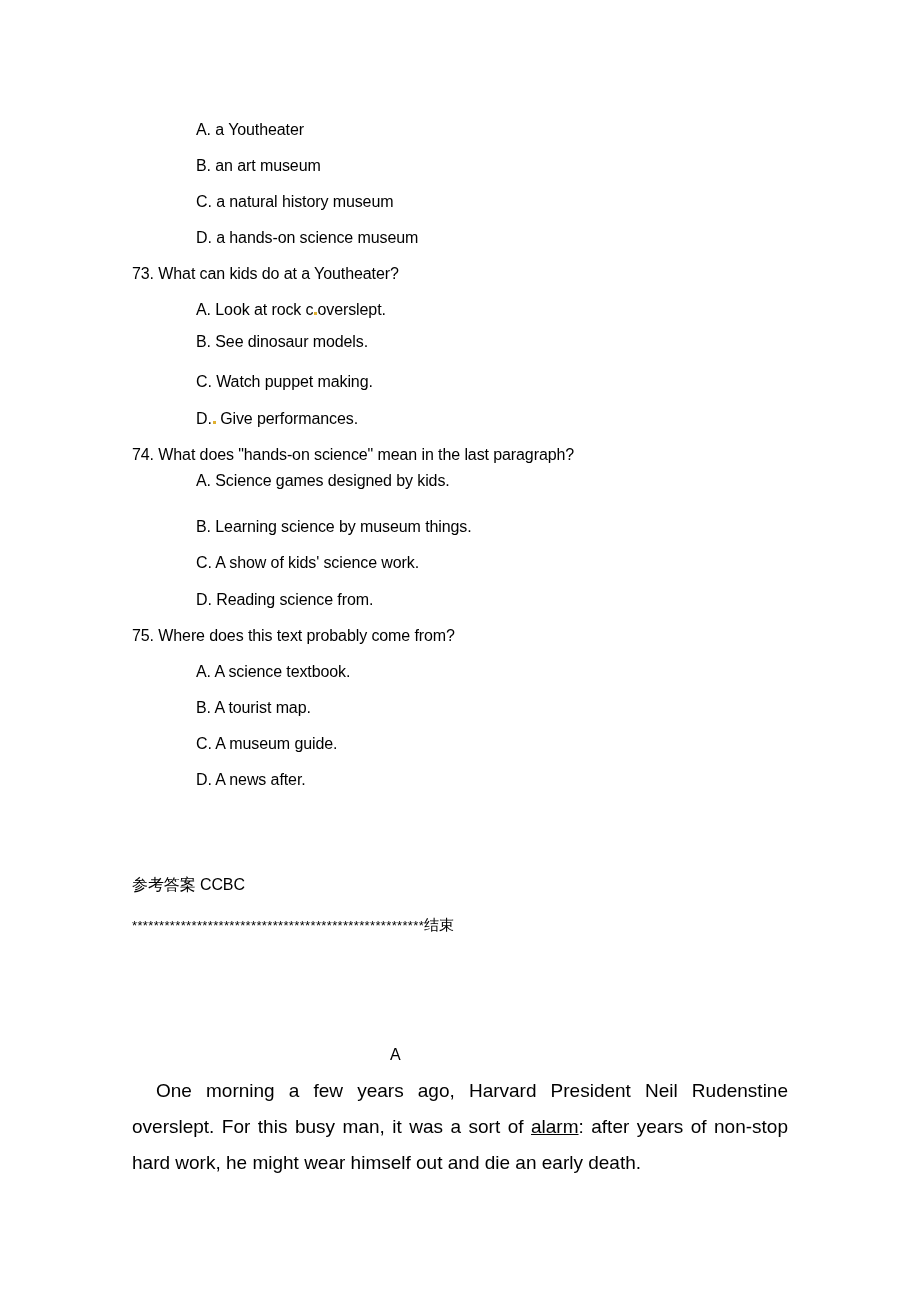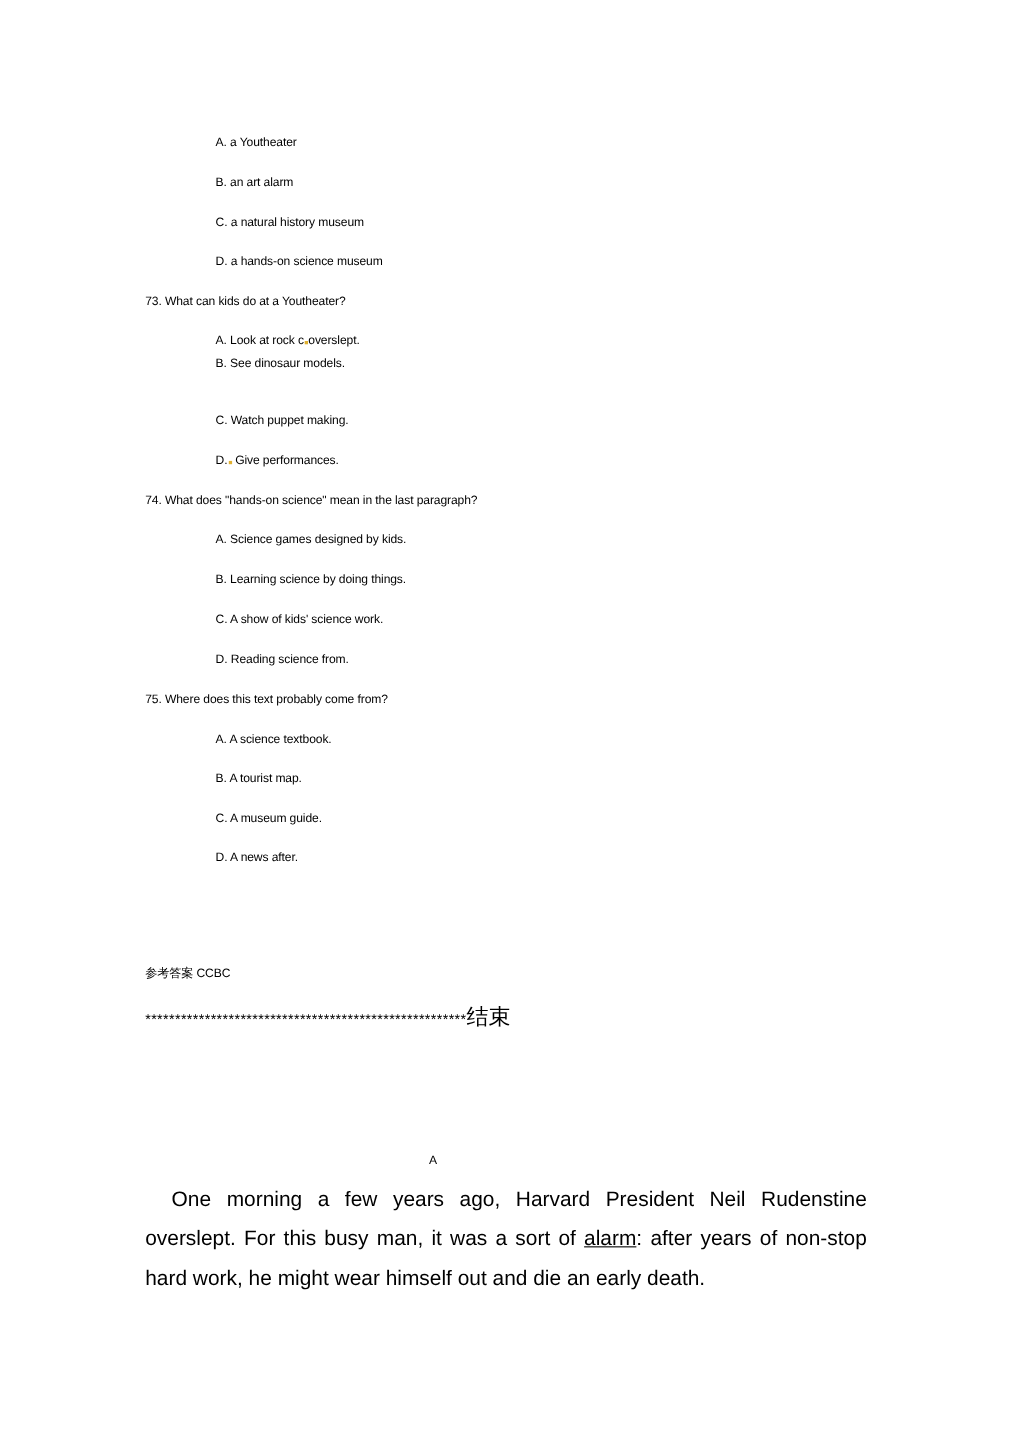--- a/index.html
+++ b/index.html
@@ -1,74 +1,74 @@
 <!DOCTYPE html>
 <html><head>
 <meta charset="utf-8">
 <style>
   html, body { margin: 0; padding: 0; background: #ffffff; }
   body { width: 920px; height: 1302px; position: relative; overflow: hidden;
          font-family: "Liberation Sans", sans-serif; color: #000; }
-  .line { position: absolute; font-size: 11px; line-height: 18px; white-space: nowrap; letter-spacing: -0.1px; }
+  .line { position: absolute; font-size: 16px; line-height: 18px; white-space: nowrap; letter-spacing: -0.1px; }
   .q { left: 132px; }
   .opt { left: 196px; }
   .mark { display: inline-block; width: 3px; height: 3px; background: #e0b030; vertical-align: baseline; margin: 0 0 0 1px; }
   .answer { left: 132px; }
   .stars { left: 132px; letter-spacing: 0.35px; font-size: 13px; }
-  .stars .end { letter-spacing: 0; font-size: 20px; }
+  .stars .end { letter-spacing: 0; font-size: 15px; }
   .section { left: 390px; }
   .para { position: absolute; left: 132px; width: 656px; font-size: 19px; line-height: 36px; text-align: justify; text-indent: 24px; }
   .para .u { text-decoration: underline; }
 </style>
 </head>
 <body>
 
 <div class="line opt" style="top:121px">
   <span>A.</span>
   <span>a Youtheater</span>
 </div>
 <div class="line opt" style="top:157px">
   <span>B.</span>
-  <span>an art alarm</span>
+  <span>an art museum</span>
 </div>
 <div class="line opt" style="top:193px">
   <span>C.</span>
   <span>a natural history museum</span>
 </div>
 <div class="line opt" style="top:229px">
   <span>D.</span>
   <span>a hands-on science museum</span>
 </div>
 
 <div class="line q" style="top:265px">73. What can kids do at a Youtheater?</div>
 <div class="line opt" style="top:301px">
   <span>A.</span>
   <span>Look at rock c</span><span class="mark"></span><span>overslept.</span>
 </div>
-<div class="line opt" style="top:322px">
+<div class="line opt" style="top:333px">
   <span>B.</span>
   <span>See dinosaur models.</span>
 </div>
 <div class="line opt" style="top:373px">
   <span>C.</span>
   <span>Watch puppet making.</span>
 </div>
 <div class="line opt" style="top:410px">
   <span>D.</span><span class="mark"></span>
   <span> Give performances.</span>
 </div>
 
 <div class="line q" style="top:446px">74. What does "hands-on science" mean in the last paragraph?</div>
-<div class="line opt" style="top:482px">
+<div class="line opt" style="top:472px">
   <span>A.</span>
   <span>Science games designed by kids.</span>
 </div>
 <div class="line opt" style="top:518px">
   <span>B.</span>
-  <span>Learning science by doing things.</span>
+  <span>Learning science by museum things.</span>
 </div>
 <div class="line opt" style="top:554px">
   <span>C.</span>
   <span>A show of kids' science work.</span>
 </div>
 <div class="line opt" style="top:591px">
   <span>D.</span>
   <span>Reading science from.</span>
 </div>
 

